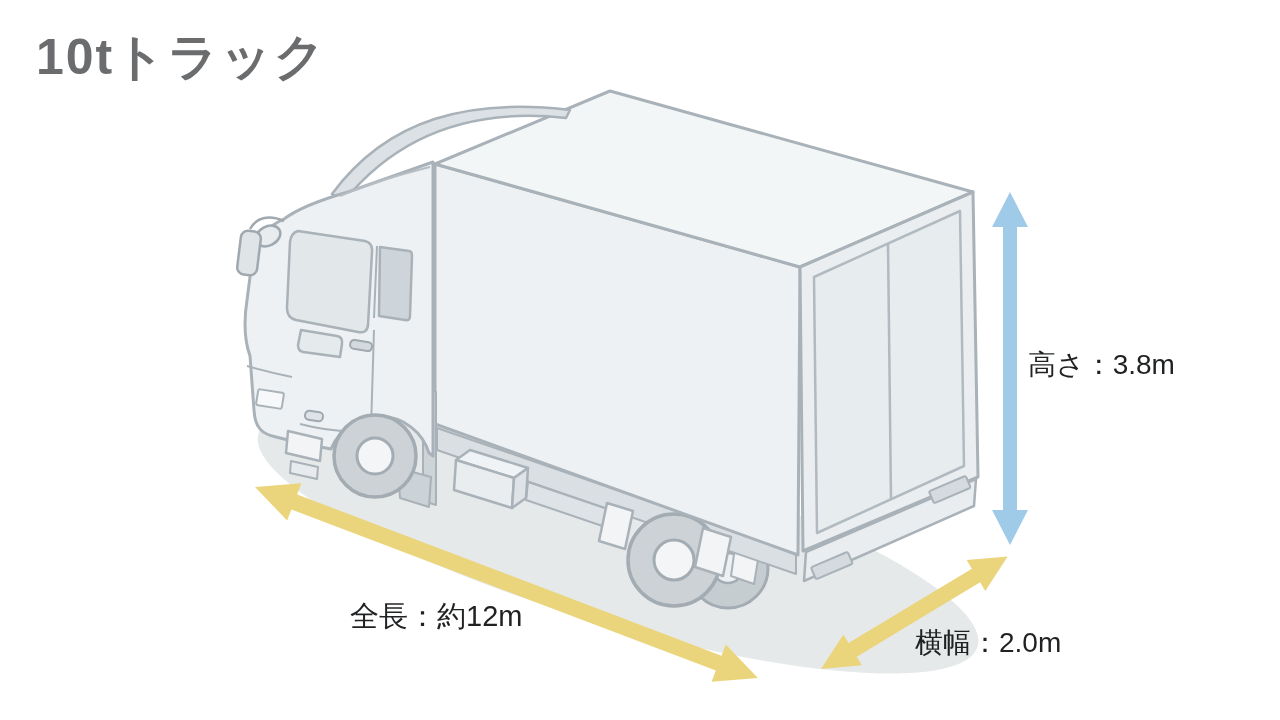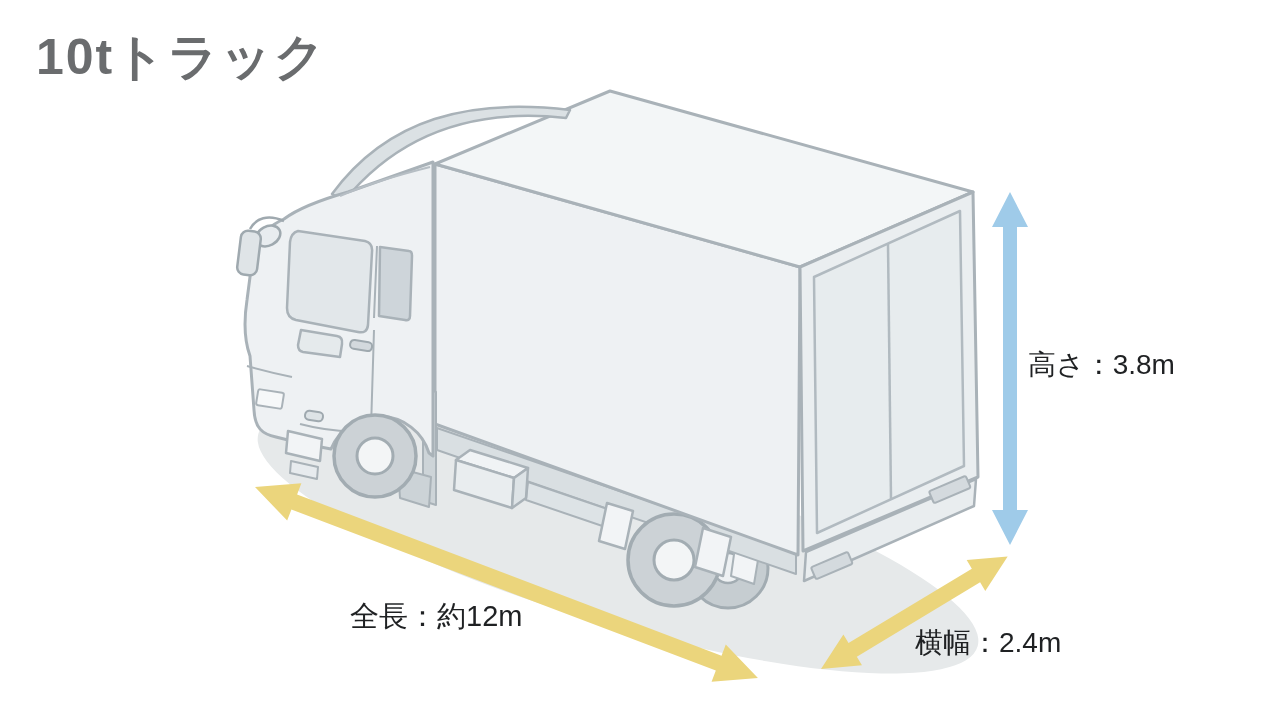--- a/index.html
+++ b/index.html
@@ -123,13 +123,13 @@
     <polygon points="0,0 42,-20 42,-8 496,-8 496,-20 538,0 496,20 496,8 42,8 42,20" fill="#ebd57c"></polygon>
   </g>
   <g transform="translate(821,669) rotate(-31.1)">
     <polygon points="0,0 37,-18 37,-8 181,-8 181,-18 218,0 181,18 181,8 37,8 37,18" fill="#ebd57c"></polygon>
   </g>
 </svg>
 
 <div class="page-title">10tトラック</div>
 <div class="dim-label height">高さ：3.8m</div>
 <div class="dim-label length">全長：約12m</div>
-<div class="dim-label width">横幅：2.4m</div>
+<div class="dim-label width">横幅：2.0m</div>
 
 </body></html>

